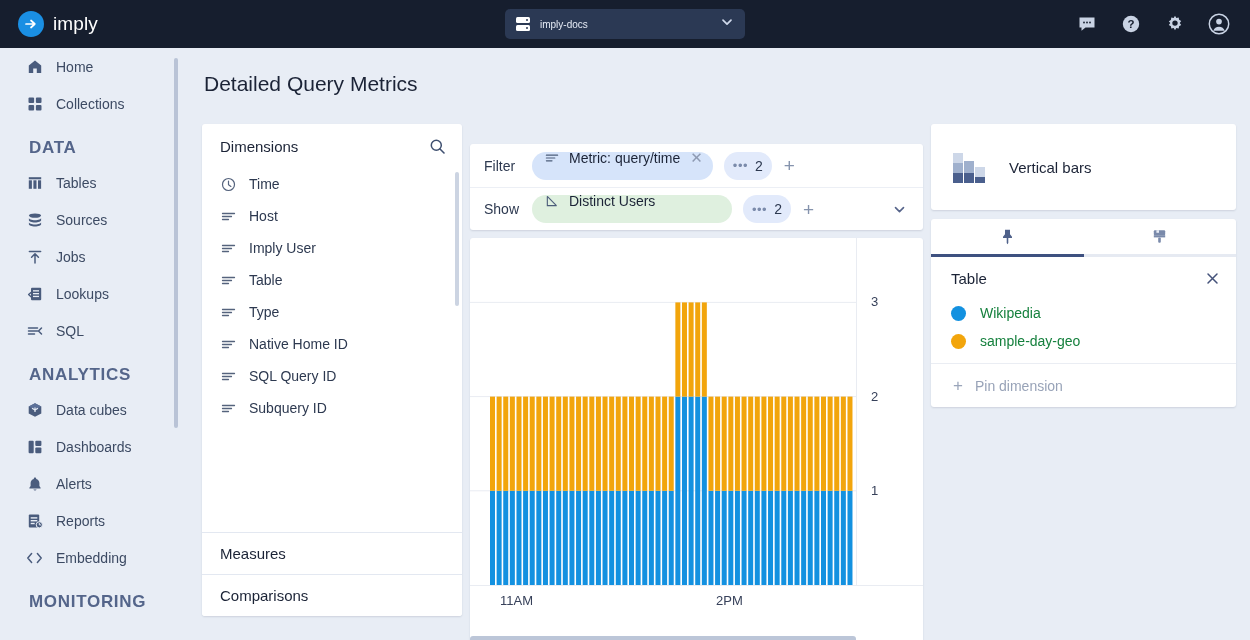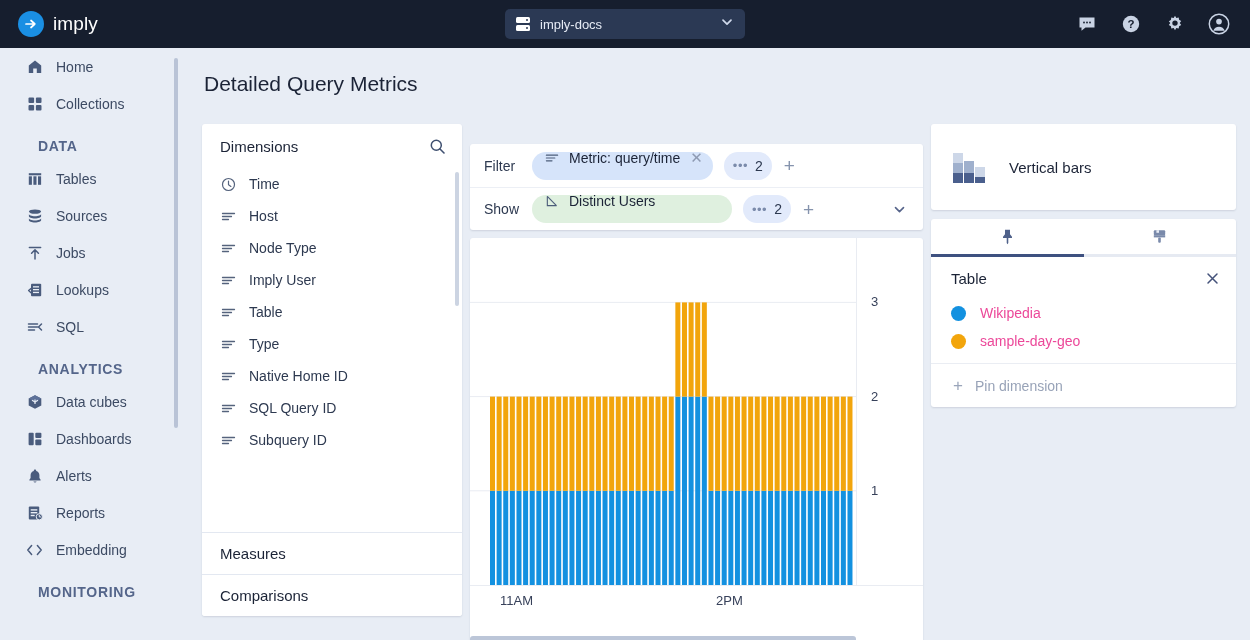--- a/index.html
+++ b/index.html
@@ -24,21 +24,21 @@
   }
   .brand-mark svg { display:block; }
   .brand-name { color: #fff; font-size: 19px; letter-spacing: .1px; }
 
   .cluster-pill {
     position: absolute; left: 505px; top: 9px; width: 240px; height: 30px;
     background: #2b3954; border-radius: 5px;
     display: flex; align-items: center; padding: 0 11px; gap: 10px;
     cursor: pointer;
   }
-  .cluster-pill .label { color: #e6ebf5; font-size: 13px; flex: 1; }
+  .cluster-pill .label { color: #e6ebf5; font-size: 10px; flex: 1; }
   .srv-icon { width: 14px; height: 14px; position: relative; }
   .srv-icon i {
     position: absolute; left: 0; width: 14px; height: 6px; background: #fff; border-radius: 1.5px;
   }
   .srv-icon i:nth-child(1) { top: 0; }
   .srv-icon i:nth-child(2) { top: 8px; }
   .srv-icon i::after {
     content: ""; position: absolute; right: 2px; top: 2px; width: 2px; height: 2px;
     background: #2b3954; border-radius: 50%;
   }
@@ -52,21 +52,21 @@
     position: absolute; top: 48px; left: 0; width: 180px; height: 592px;
     background: #e8edf5; overflow: hidden;
   }
   .nav-item {
     height: 37px; display: flex; align-items: center; gap: 13px;
     padding-left: 26px; color: #3c4a63; font-size: 14px; cursor: pointer;
   }
   .nav-item .nicon { width: 17px; height: 17px; display:flex; align-items:center; justify-content:center; color:#4a5c7d; }
   .nav-item .nicon svg { display:block; }
   .nav-sec {
-    padding: 16px 0 6px 38px; font-size: 14px; letter-spacing: .7px;
+    padding: 16px 0 6px 29px; font-size: 17px; letter-spacing: .7px;
     color: #54658a; font-weight: 600;
   }
   .sb-scroll {
     position: absolute; right: 2px; top: 10px; width: 4px; height: 370px;
     background: #b9c3d6; border-radius: 3px;
   }
 
   
   .main { position: absolute; top: 48px; left: 180px; width: 1070px; height: 592px; background: #e8edf5; }
   .page-title { padding: 24px 0 0 24px; font-size: 21px; color: #1b2336; }
@@ -180,21 +180,21 @@
     background: #3e5180; z-index: 2;
   }
   .panel-head {
     height: 42px; display: flex; align-items: center; justify-content: space-between;
     padding: 0 16px 0 20px;
   }
   .panel-head .pt { font-size: 15px; color: #1b2336; }
   .panel-head .px { color: #44527a; cursor: pointer; font-size: 16px; line-height:1; display:flex;}
   .legend-row {
     height: 28px; display: flex; align-items: center; gap: 14px;
-    padding-left: 20px; font-size: 14px; color: #ec4899; cursor: pointer;
+    padding-left: 20px; font-size: 14px; color: #15803d; cursor: pointer;
   }
   .dot { width: 15px; height: 15px; border-radius: 50%; flex: none; }
   .pin-row {
     height: 44px; margin-top: 8px; border-top: 1px solid #eaedf3;
     display: flex; align-items: center; gap: 12px; padding-left: 22px;
     font-size: 14px; color: #98a3b8; cursor: pointer;
   }
   .pin-row .pl { color: #9aa5ba; font-size: 17px; line-height: 1; }
 </style>
 </head>
@@ -413,28 +413,20 @@
             </span>
             <span>Time</span>
           </div>
           <div class="dim-row">
             <span class="di">
               <svg width="15" height="15" viewBox="0 0 15 15">
                   <path d="M1.5 4.5h12M1.5 7.5h9M1.5 10.5h6" stroke="#55637d" stroke-width="1.3" stroke-linecap="round"></path>
                 </svg>
             </span>
             <span>Host</span>
-          </div>
-          <div class="dim-row">
-            <span class="di">
-              <svg width="15" height="15" viewBox="0 0 15 15">
-                  <path d="M1.5 4.5h12M1.5 7.5h9M1.5 10.5h6" stroke="#55637d" stroke-width="1.3" stroke-linecap="round"></path>
-                </svg>
-            </span>
-            <span>Node Type</span>
           </div>
           <div class="dim-row">
             <span class="di">
               <svg width="15" height="15" viewBox="0 0 15 15">
                   <path d="M1.5 4.5h12M1.5 7.5h9M1.5 10.5h6" stroke="#55637d" stroke-width="1.3" stroke-linecap="round"></path>
                 </svg>
             </span>
             <span>Imply User</span>
           </div>
           <div class="dim-row">

